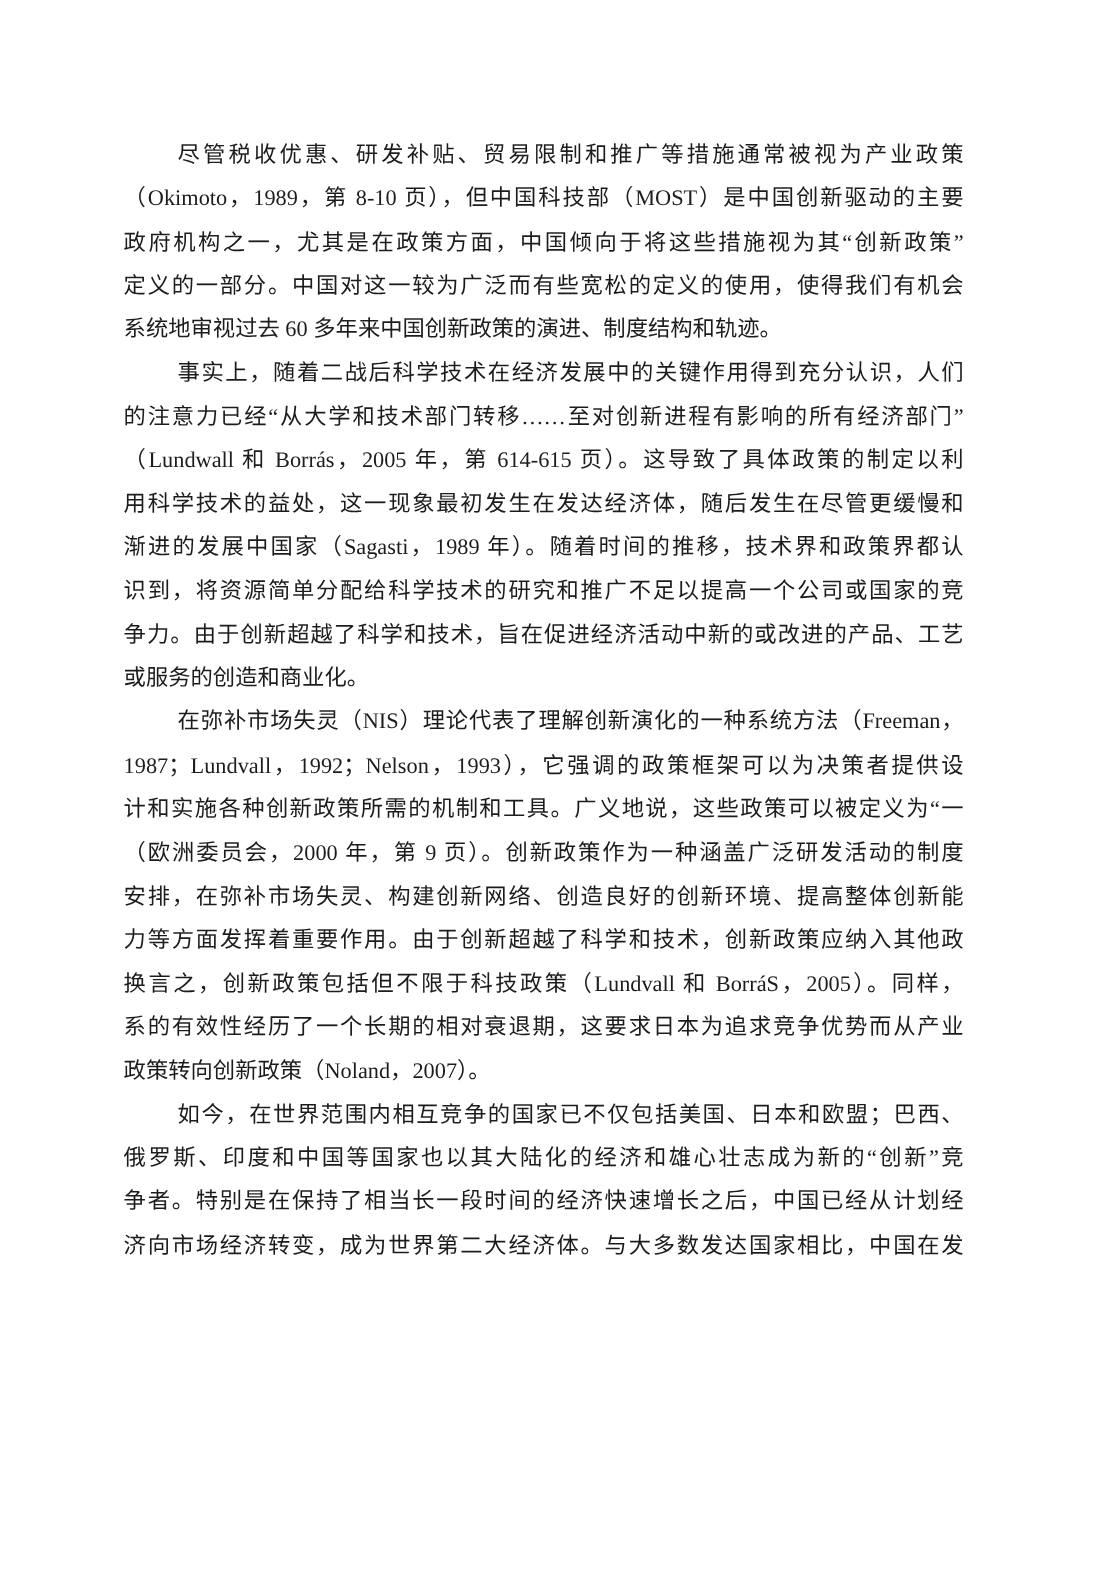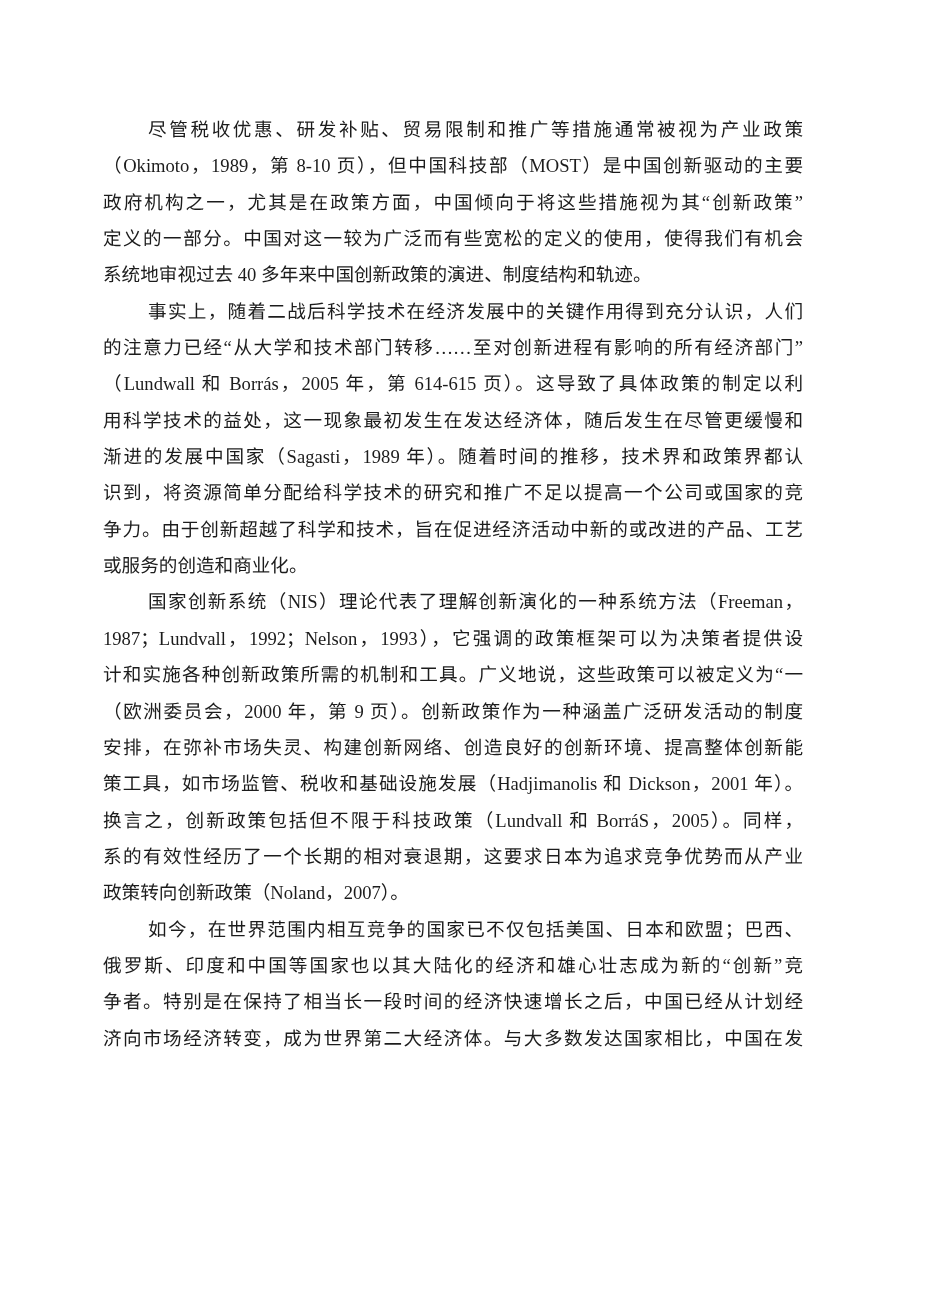--- a/index.html
+++ b/index.html
@@ -42,35 +42,35 @@
 </style>
 </head>
 <body>
 
 <div class="page">
   <div class="text-block">
       <div class="line first">尽管税收优惠、研发补贴、贸易限制和推广等措施通常被视为产业政策</div>
       <div class="line">（Okimoto，1989，第 8-10 页），但中国科技部（MOST）是中国创新驱动的主要</div>
       <div class="line">政府机构之一，尤其是在政策方面，中国倾向于将这些措施视为其“创新政策”</div>
       <div class="line">定义的一部分。中国对这一较为广泛而有些宽松的定义的使用，使得我们有机会</div>
-      <div class="line ragged">系统地审视过去 40 多年来中国创新政策的演进、制度结构和轨迹。</div>
+      <div class="line ragged">系统地审视过去 60 多年来中国创新政策的演进、制度结构和轨迹。</div>
       <div class="line first">事实上，随着二战后科学技术在经济发展中的关键作用得到充分认识，人们</div>
       <div class="line">的注意力已经“从大学和技术部门转移……至对创新进程有影响的所有经济部门”</div>
       <div class="line">（Lundwall 和 Borrás，2005 年，第 614-615 页）。这导致了具体政策的制定以利</div>
       <div class="line">用科学技术的益处，这一现象最初发生在发达经济体，随后发生在尽管更缓慢和</div>
       <div class="line">渐进的发展中国家（Sagasti，1989 年）。随着时间的推移，技术界和政策界都认</div>
       <div class="line">识到，将资源简单分配给科学技术的研究和推广不足以提高一个公司或国家的竞</div>
       <div class="line">争力。由于创新超越了科学和技术，旨在促进经济活动中新的或改进的产品、工艺</div>
       <div class="line ragged">或服务的创造和商业化。</div>
-      <div class="line first">国家创新系统（NIS）理论代表了理解创新演化的一种系统方法（Freeman，</div>
+      <div class="line first">在弥补市场失灵（NIS）理论代表了理解创新演化的一种系统方法（Freeman，</div>
       <div class="line">1987；Lundvall，1992；Nelson，1993），它强调的政策框架可以为决策者提供设</div>
       <div class="line">计和实施各种创新政策所需的机制和工具。广义地说，这些政策可以被定义为“一</div>
       <div class="line">（欧洲委员会，2000 年，第 9 页）。创新政策作为一种涵盖广泛研发活动的制度</div>
       <div class="line">安排，在弥补市场失灵、构建创新网络、创造良好的创新环境、提高整体创新能</div>
-      <div class="line">策工具，如市场监管、税收和基础设施发展（Hadjimanolis 和 Dickson，2001 年）。</div>
+      <div class="line">力等方面发挥着重要作用。由于创新超越了科学和技术，创新政策应纳入其他政</div>
       <div class="line">换言之，创新政策包括但不限于科技政策（Lundvall 和 BorráS，2005）。同样，</div>
       <div class="line">系的有效性经历了一个长期的相对衰退期，这要求日本为追求竞争优势而从产业</div>
       <div class="line ragged">政策转向创新政策（Noland，2007）。</div>
       <div class="line first">如今，在世界范围内相互竞争的国家已不仅包括美国、日本和欧盟；巴西、</div>
       <div class="line">俄罗斯、印度和中国等国家也以其大陆化的经济和雄心壮志成为新的“创新”竞</div>
       <div class="line">争者。特别是在保持了相当长一段时间的经济快速增长之后，中国已经从计划经</div>
       <div class="line">济向市场经济转变，成为世界第二大经济体。与大多数发达国家相比，中国在发</div>
     </div>
 </div>
 

